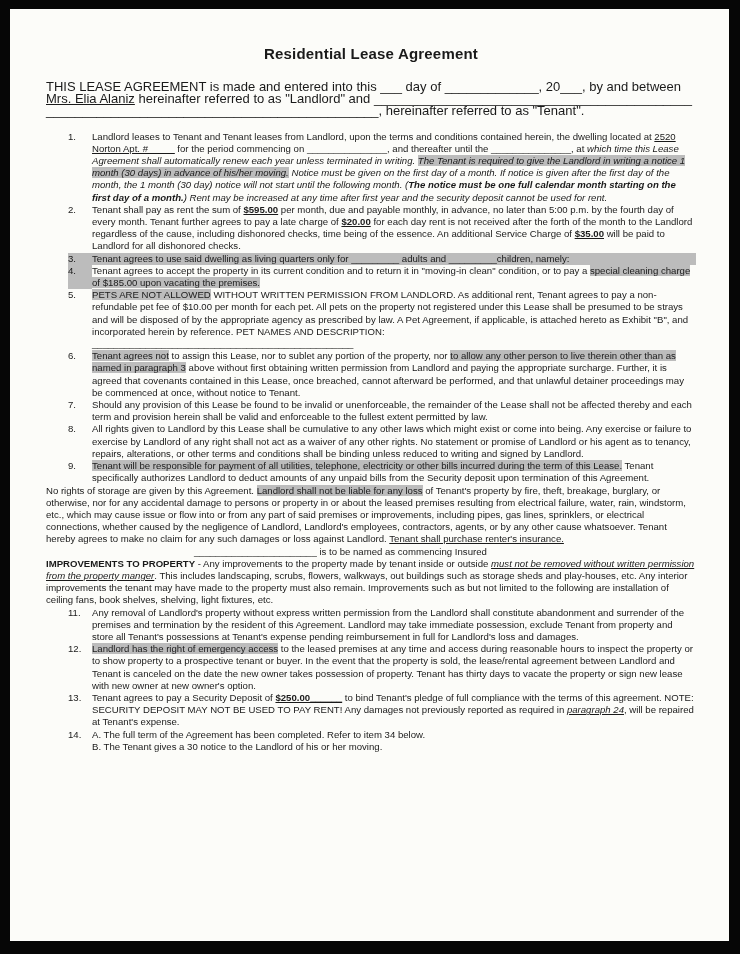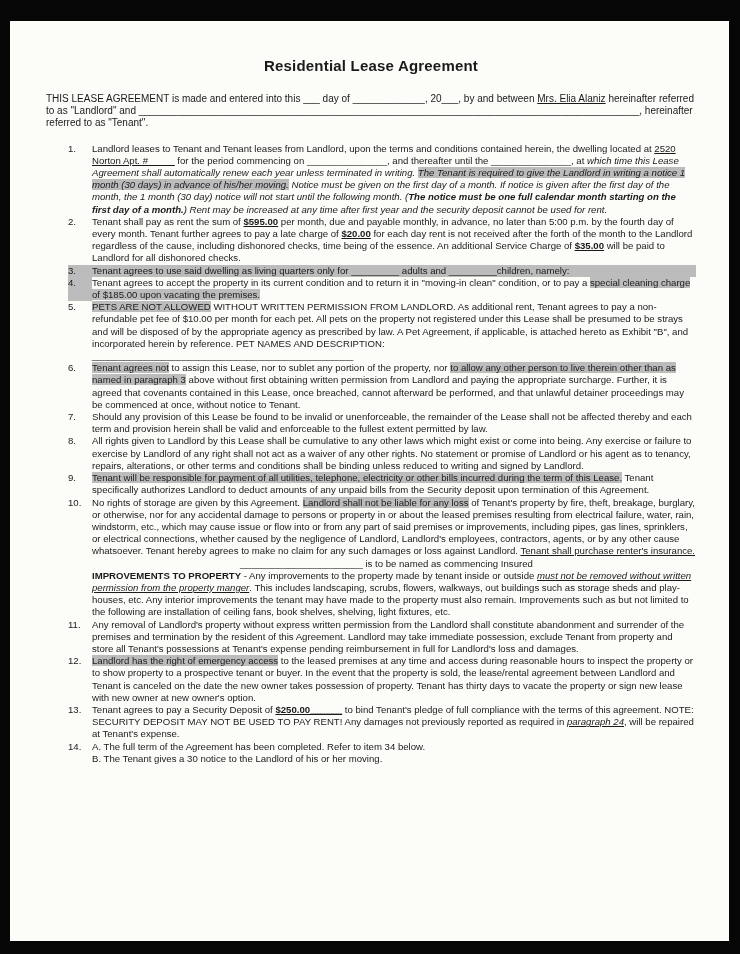--- a/index.html
+++ b/index.html
@@ -3,32 +3,32 @@
 <meta charset="utf-8">
 <style>
   html,body{margin:0;padding:0;}
   body{
     width:740px;height:954px;
     background:#060606;
     font-family:"Liberation Sans","DejaVu Sans",sans-serif;
   }
   .frame{
     position:relative;width:740px;height:954px;box-sizing:border-box;
-    background:#060606;padding:21px 11px 13px 10px;
+    background:#060606;padding:9px 11px 13px 10px;
   }
   .page{
     width:100%;height:100%;box-sizing:border-box;
     background:#fcfcf9;color:#1a1a1a;
     padding:28px 33px 0 36px;overflow:hidden;
   }
   .title{
     font-size:15px;font-weight:bold;text-align:center;
     margin:8px 0 0 0;letter-spacing:.2px;
   }
-  .intro{margin-top:19px;font-size:10px;line-height:12.2px;}
+  .intro{margin-top:19px;font-size:13px;line-height:12.2px;}
   .clauses{margin-top:13px;}
   .clause{display:flex;font-size:9.6px;line-height:12.2px;}
   .num{flex:0 0 24px;margin-left:22px;}
   .body{flex:1;min-width:0;}
   .para{margin:0;}
   .hl{background:var(--hl,#bcbcbc);}
   .hlrow{background:var(--hl,#bcbcbc);}
   .b{font-weight:bold;}
   .i{font-style:italic;}
   .u{text-decoration:underline;}
@@ -94,21 +94,20 @@
             <div class="para"><span>All rights given to Landlord by this Lease shall be cumulative to any other laws which might exist or come into being. Any exercise or failure to exercise by Landlord of any right shall not act as a waiver of any other rights. No statement or promise of Landlord or his agent as to tenancy, repairs, alterations, or other terms and conditions shall be binding unless reduced to writing and signed by Landlord.</span></div>
           </div>
         </div>
         <div class="clause">
           <div class="num">9.</div>
           <div class="body">
             <div class="para"><span class="hl">Tenant will be responsible for payment of all utilities, telephone, electricity or other bills incurred during the term of this Lease.</span><span> Tenant specifically authorizes Landlord to deduct amounts of any unpaid bills from the Security deposit upon termination of this Agreement.</span></div>
           </div>
         </div>
         <div class="clause">
-          <div class="num">10.</div>
           <div class="body">
             <div class="para"><span>No rights of storage are given by this Agreement. </span><span class="hl">Landlord shall not be liable for any loss</span><span> of Tenant's property by fire, theft, breakage, burglary, or otherwise, nor for any accidental damage to persons or property in or about the leased premises resulting from electrical failure, water, rain, windstorm, etc., which may cause issue or flow into or from any part of said premises or improvements, including pipes, gas lines, sprinklers, or electrical connections, whether caused by the negligence of Landlord, Landlord's employees, contractors, agents, or by any other cause whatsoever. Tenant hereby agrees to make no claim for any such damages or loss against Landlord. </span><span class="u">Tenant shall purchase renter's insurance.</span></div>
             <div class="para indent"><span class="blank">_______________________</span><span> is to be named as commencing Insured</span></div>
             <div class="para"><span class="b">IMPROVEMENTS TO PROPERTY</span><span> - Any improvements to the property made by tenant inside or outside </span><span class="i u">must not be removed without written permission from the property manger</span><span>. This includes landscaping, scrubs, flowers, walkways, out buildings such as storage sheds and play-houses, etc. Any interior improvements the tenant may have made to the property must also remain. Improvements such as but not limited to the following are installation of ceiling fans, book shelves, shelving, light fixtures, etc.</span></div>
           </div>
         </div>
         <div class="clause">
           <div class="num">11.</div>
           <div class="body">
             <div class="para"><span>Any removal of Landlord's property without express written permission from the Landlord shall constitute abandonment and surrender of the premises and termination by the resident of this Agreement. Landlord may take immediate possession, exclude Tenant from property and store all Tenant's possessions at Tenant's expense pending reimbursement in full for Landlord's loss and damages.</span></div>

